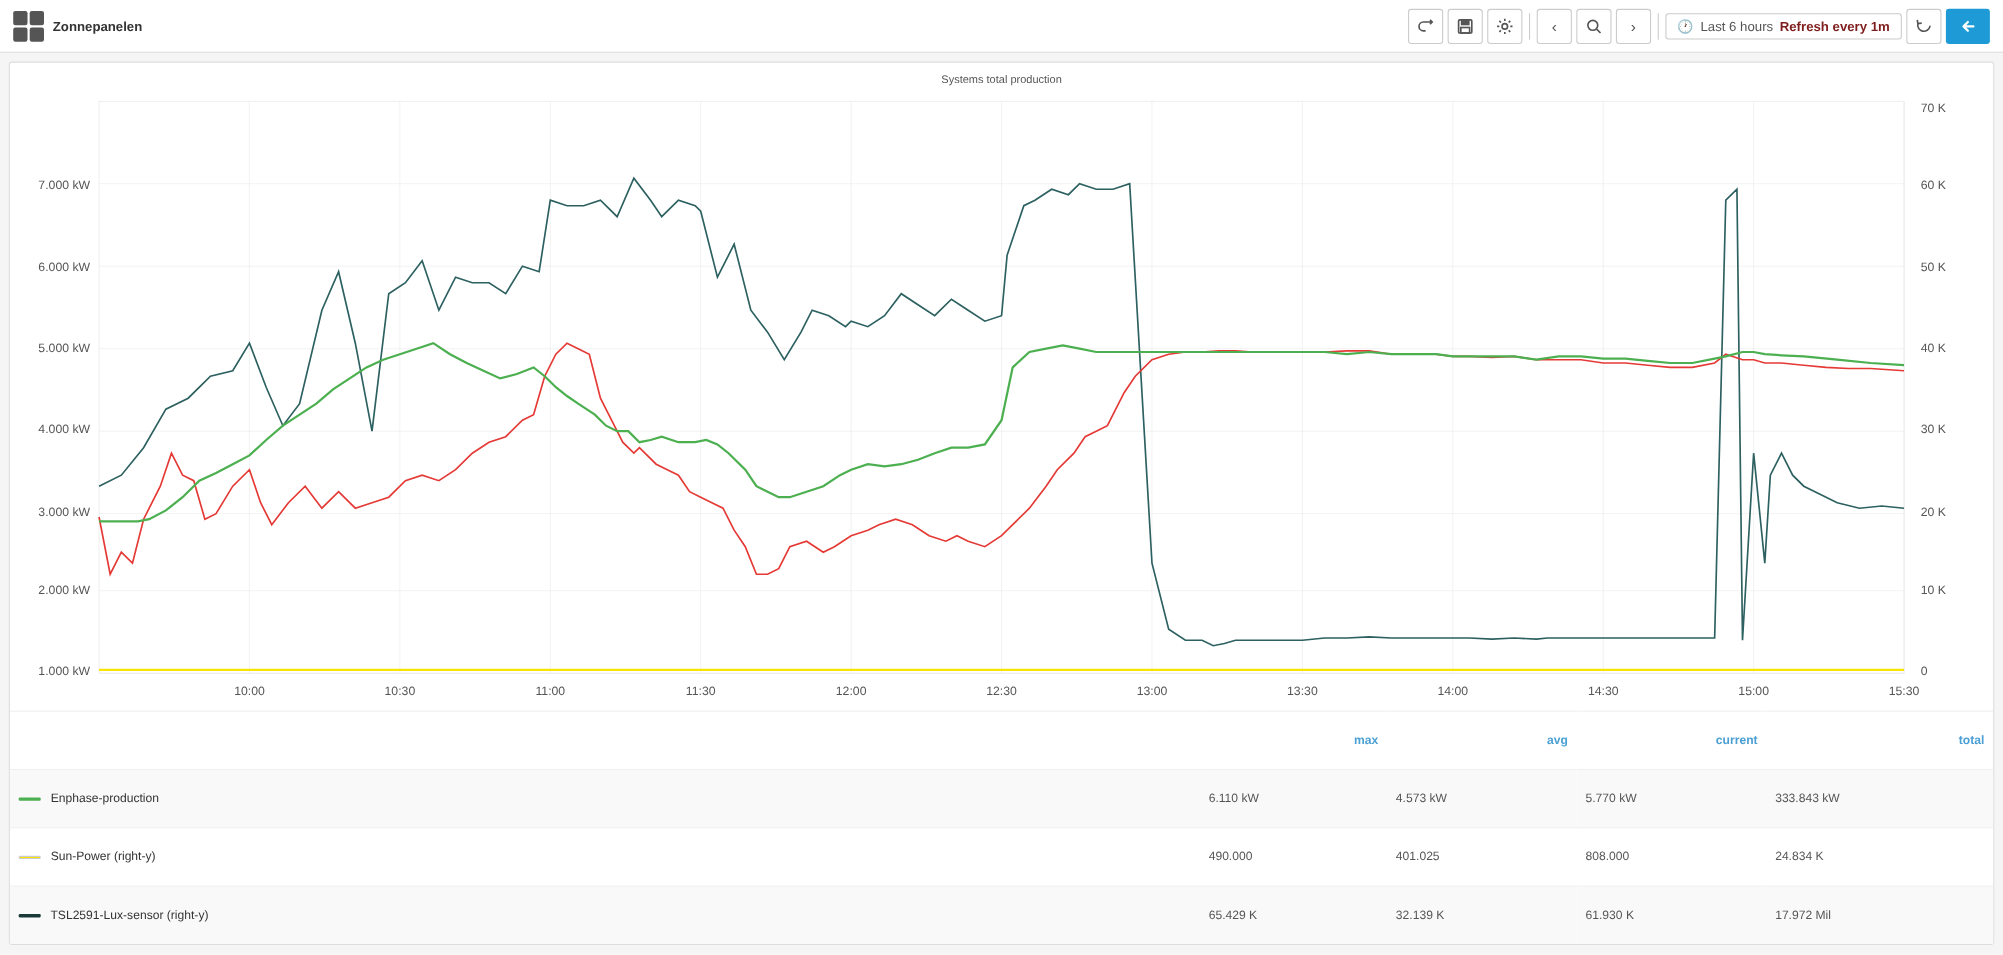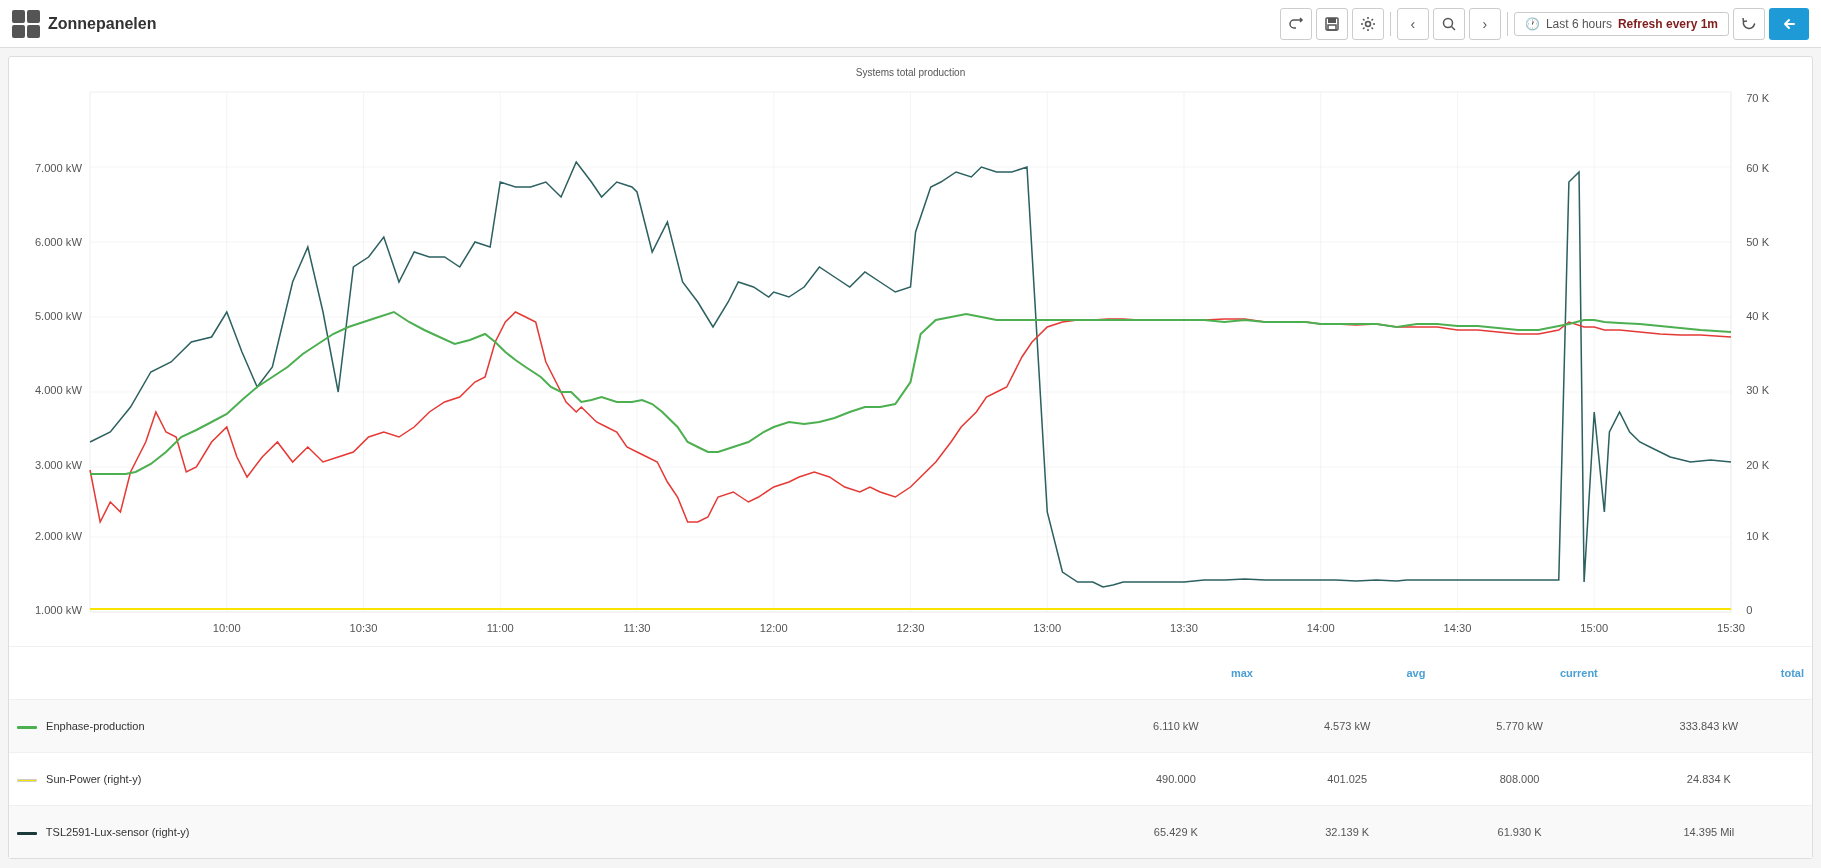--- a/index.html
+++ b/index.html
@@ -34,21 +34,21 @@
       grid-template-columns: 1fr 1fr;
       gap: 2px;
     }
 
     .logo-icon div {
       background: #555;
       border-radius: 2px;
     }
 
     .app-title {
-      font-size: 16px;
+      font-size: 12px;
       font-weight: 600;
       color: #333;
       text-align: center;
     }
 
     .top-bar-right {
       display: flex;
       align-items: center;
       gap: 4px;
     }
@@ -141,21 +141,21 @@
       color: #4a9fd4;
       font-weight: 600;
       text-align: right;
     }
 
     .legend-table td:first-child {
       text-align: left;
     }
 
     .legend-table td:not(:first-child) {
-      text-align: center;
+      text-align: left;
       color: #555;
     }
 
     .legend-color {
       display: inline-block;
       width: 20px;
       height: 3px;
       margin-right: 6px;
       vertical-align: middle;
       border-radius: 1px;
@@ -345,17 +345,17 @@
     <td>24.834 K</td>
   </tr>
         <tr class="legend-row">
     <td>
       <span class="legend-color" style="background:#1a3a3a; display:inline-block; width:20px; height:3px; margin-right:6px; vertical-align:middle; "></span>
       TSL2591-Lux-sensor  (right-y)
     </td>
     <td>65.429 K</td>
     <td>32.139 K</td>
     <td>61.930 K</td>
-    <td>14.395 Mil</td>
+    <td>17.972 Mil</td>
   </tr>
       </tbody>
   </table>
 </div>
 
 </body></html>

